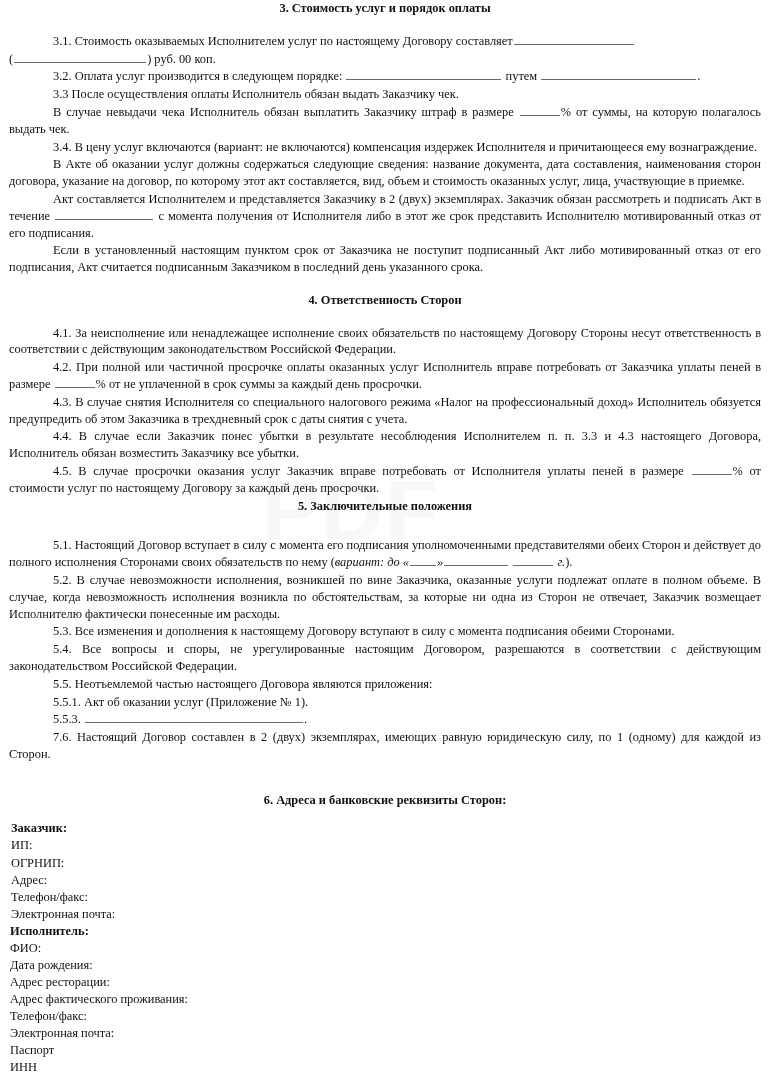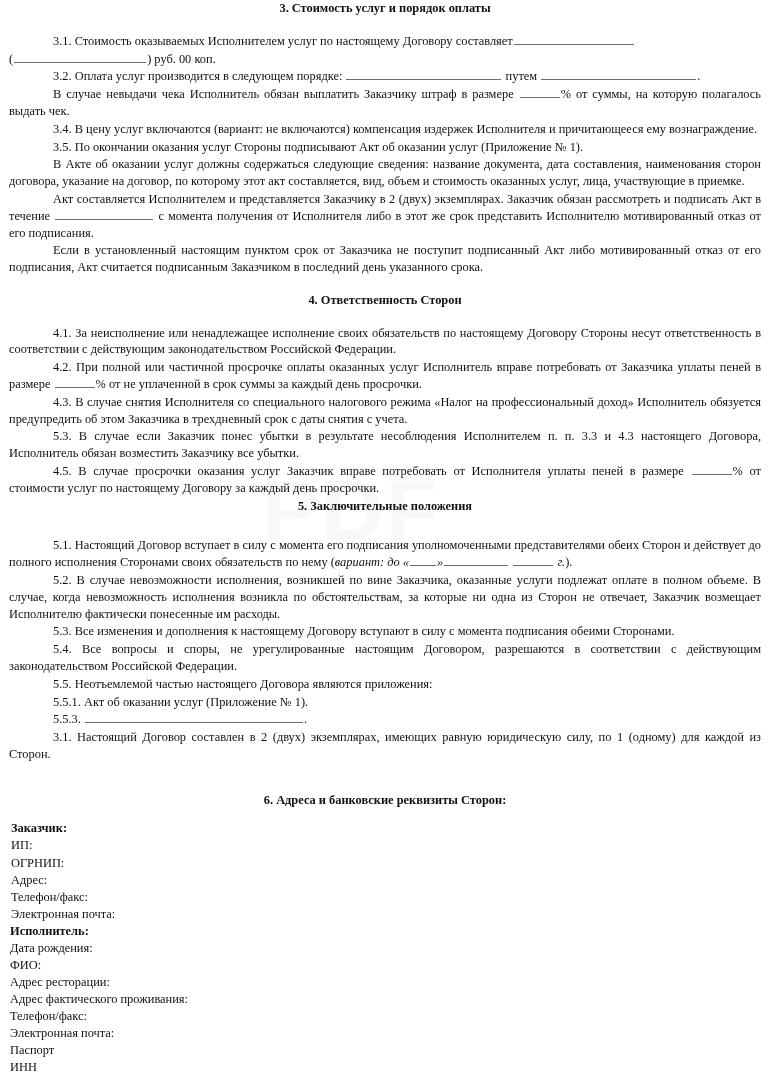--- a/index.html
+++ b/index.html
@@ -116,82 +116,82 @@
   <div class="content">
 
     <h2 class="section-heading sec3-heading">3. Стоимость услуг и порядок оплаты</h2>
     <div class="gap-md"></div>
 
     <p class="para"><span>3.1.  Стоимость  оказываемых  Исполнителем  услуг  по  настоящему  Договору  составляет</span><span class="blank b-xxl"></span></p>
     <p class="para noindent"><span>(</span><span class="blank b-w130"></span><span>) руб. 00 коп.</span></p>
 
     <p class="para"><span>3.2. Оплата услуг производится в следующем порядке:</span>&nbsp;<span class="blank b-w150"></span>&nbsp;<span>путем</span>&nbsp;<span class="blank b-w150"></span><span>.</span></p>
 
+    <p class="para">3.3 После осуществления оплаты Исполнитель обязан выдать Заказчику чек.</p>
 
     <p class="para"><span>В случае невыдачи чека Исполнитель обязан выплатить Заказчику штраф в размере</span>&nbsp;<span class="blank b-sm"></span><span>% от суммы, на которую полагалось выдать чек.</span></p>
 
     <p class="para">3.4. В цену услуг включаются (вариант: не включаются) компенсация издержек Исполнителя и причитающееся ему вознаграждение.</p>
 
-    <p class="para">3.5. По окончании оказания услуг Стороны подписывают Акт об оказании услуг (Приложение № 1).</p>
 
     <p class="para">В Акте об оказании услуг должны содержаться следующие сведения: название документа, дата составления, наименования сторон договора, указание на договор, по которому этот акт составляется, вид, объем и стоимость оказанных услуг, лица, участвующие в приемке.</p>
 
     <p class="para"><span>Акт составляется Исполнителем и представляется Заказчику в 2 (двух) экземплярах. Заказчик обязан рассмотреть и подписать Акт в течение</span>&nbsp;<span class="blank b-lg"></span>&nbsp;<span>с момента получения от Исполнителя либо в этот же срок представить Исполнителю мотивированный отказ от его подписания.</span></p>
 
     <p class="para">Если в установленный настоящим пунктом срок от Заказчика не поступит подписанный Акт либо мотивированный отказ от его подписания, Акт считается подписанным Заказчиком в последний день указанного срока.</p>
 
     <div class="gap-md"></div>
     <h2 class="section-heading sec4-heading">4. Ответственность Сторон</h2>
     <div class="gap-md"></div>
 
     <p class="para">4.1. За неисполнение или ненадлежащее исполнение своих обязательств по настоящему Договору Стороны несут ответственность в соответствии с действующим законодательством Российской Федерации.</p>
 
     <p class="para"><span>4.2. При полной или частичной просрочке оплаты оказанных услуг Исполнитель вправе потребовать от Заказчика уплаты пеней в размере</span>&nbsp;<span class="blank b-sm"></span><span>% от не уплаченной в срок суммы за каждый день просрочки.</span></p>
 
     <p class="para">4.3. В случае снятия Исполнителя со специального налогового режима «Налог на профессиональный доход» Исполнитель обязуется предупредить об этом Заказчика в трехдневный срок с даты снятия с учета.</p>
 
-    <p class="para">5.3. В случае если Заказчик понес убытки в результате несоблюдения Исполнителем п. п. 3.3 и 4.3 настоящего Договора, Исполнитель обязан возместить Заказчику все убытки.</p>
+    <p class="para">4.4. В случае если Заказчик понес убытки в результате несоблюдения Исполнителем п. п. 3.3 и 4.3 настоящего Договора, Исполнитель обязан возместить Заказчику все убытки.</p>
 
     <p class="para"><span>4.5. В случае просрочки оказания услуг Заказчик вправе потребовать от Исполнителя уплаты пеней в размере</span> <span class="blank b-sm"></span><span>% от стоимости услуг по настоящему Договору за каждый день просрочки.</span></p>
 
     <h2 class="section-heading sec5-heading">5. Заключительные положения</h2>
     <div class="gap-lg"></div>
 
     <p class="para"><span>5.1.  Настоящий  Договор  вступает  в  силу  с  момента  его  подписания  уполномоченными  представителями  обеих Сторон и действует до полного исполнения Сторонами своих обязательств по нему (</span><em class="variant">вариант: до «</em><span class="blank b-xs"></span><em class="variant">»</em><span class="blank b-md"></span>&nbsp;<span class="blank b-sm"></span>&nbsp;<em class="variant">г.</em><span>).</span></p>
 
     <p class="para">5.2. В случае невозможности исполнения, возникшей по вине Заказчика, оказанные услуги подлежат оплате в полном объеме. В случае, когда невозможность исполнения возникла по обстоятельствам, за которые ни одна из Сторон не отвечает, Заказчик возмещает Исполнителю фактически понесенные им расходы.</p>
 
     <p class="para">5.3. Все изменения и дополнения к настоящему Договору вступают в силу с момента подписания обеими Сторонами.</p>
 
     <p class="para">5.4. Все вопросы и споры, не урегулированные настоящим Договором, разрешаются в соответствии с действующим законодательством Российской Федерации.</p>
 
     <p class="para">5.5. Неотъемлемой частью настоящего Договора являются приложения:</p>
 
     <p class="para">5.5.1. Акт об оказании услуг (Приложение № 1).</p>
 
     <p class="para"><span>5.5.3.</span>&nbsp;<span class="blank b-w215"></span><span>.</span></p>
 
-    <p class="para">3.1. Настоящий Договор составлен в 2 (двух) экземплярах, имеющих равную юридическую силу, по 1 (одному) для каждой из Сторон.</p>
+    <p class="para">7.6. Настоящий Договор составлен в 2 (двух) экземплярах, имеющих равную юридическую силу, по 1 (одному) для каждой из Сторон.</p>
 
     <div class="gap-xl"></div>
     <h2 class="section-heading sec6-heading">6. Адреса и банковские реквизиты Сторон:</h2>
 
     <div class="requisites">
       <div class="req-col req-col-left">
         <div class="req-title">Заказчик:</div>
         <div class="req-line">ИП:</div>
         <div class="req-line">ОГРНИП:</div>
         <div class="req-line">Адрес:</div>
         <div class="req-line">Телефон/факс:</div>
         <div class="req-line">Электронная почта:</div>
       </div>
       <div class="req-col req-col-right">
         <div class="req-title">Исполнитель:</div>
+        <div class="req-line">ФИО:</div>
         <div class="req-line">Дата рождения:</div>
-        <div class="req-line">ФИО:</div>
         <div class="req-line">Адрес ресторации:</div>
         <div class="req-line">Адрес фактического проживания:</div>
         <div class="req-line">Телефон/факс:</div>
         <div class="req-line">Электронная почта:</div>
         <div class="req-line">Паспорт</div>
         <div class="req-line">ИНН</div>
         <div class="req-line">КПП</div>
         <div class="req-line">Р/с</div>
         <div class="req-line">Банк</div>
         <div class="req-line">БИК</div>

